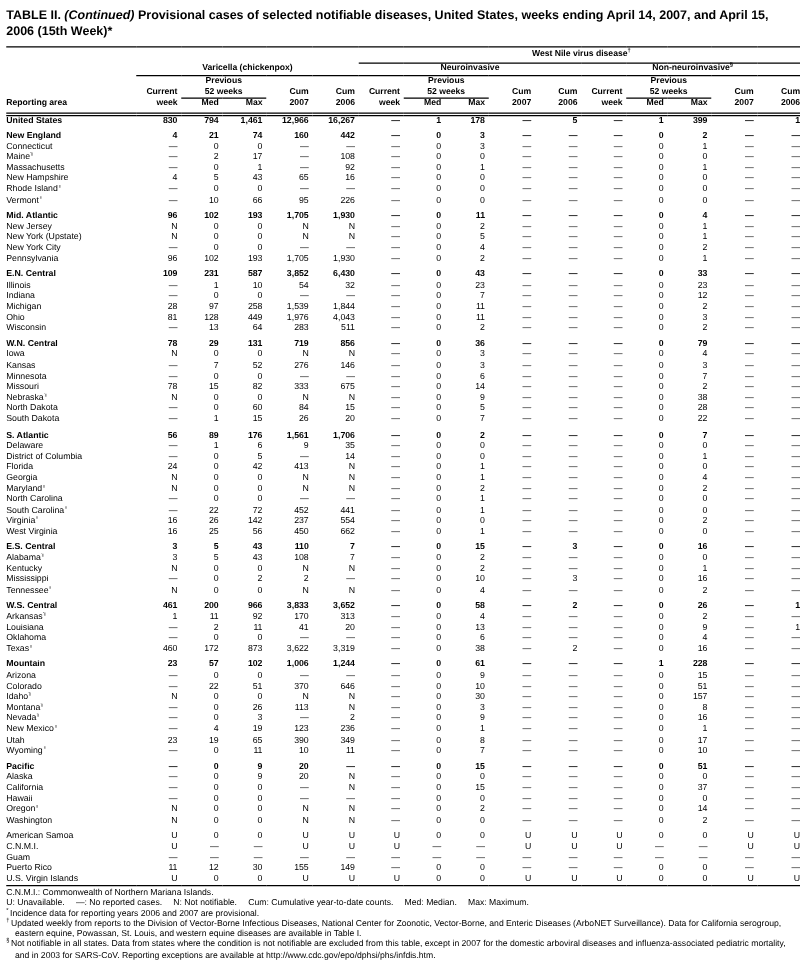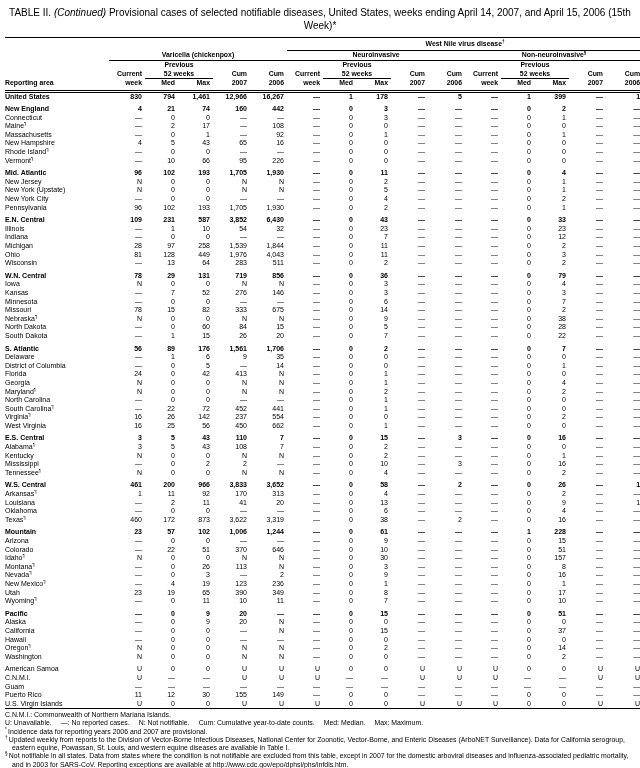--- a/index.html
+++ b/index.html
@@ -1,18 +1,18 @@
 <!DOCTYPE html>
 <html><head>
 <meta charset="utf-8">
 <style>
   html,body{margin:0;padding:0;background:#fff;color:#000;}
   body{width:640px;height:768px;font-family:"Liberation Sans",sans-serif;overflow:hidden;}
   .page{padding:7px 5px 0 5px;}
-  .title{font-weight:normal;font-size:10px;line-height:12.5px;margin:0 0 5px 0;letter-spacing:0;text-align:center;}
+  .title{font-weight:bold;font-size:10px;line-height:12.5px;margin:0 0 5px 0;letter-spacing:0;}
   .title .cont{font-style:italic;}
   table{border-collapse:collapse;table-layout:fixed;width:630px;border-top:1px solid #000;border-bottom:1px solid #000;}
   th,td{padding:0;margin:0;}
   thead th{font-weight:bold;font-size:6.9px;line-height:8.5px;vertical-align:bottom;}
   tr.h1 th{padding-top:2px;}
   .groupline{border-bottom:1px solid #000;text-align:center;padding-bottom:1px;}
   .subline{border-bottom:1px solid #000;text-align:center;}
   .ctr{text-align:center;}
   .rgt{text-align:right;padding-right:3px;}
   tr.h5 th{border-bottom:3px double #000;padding-bottom:2px;}

